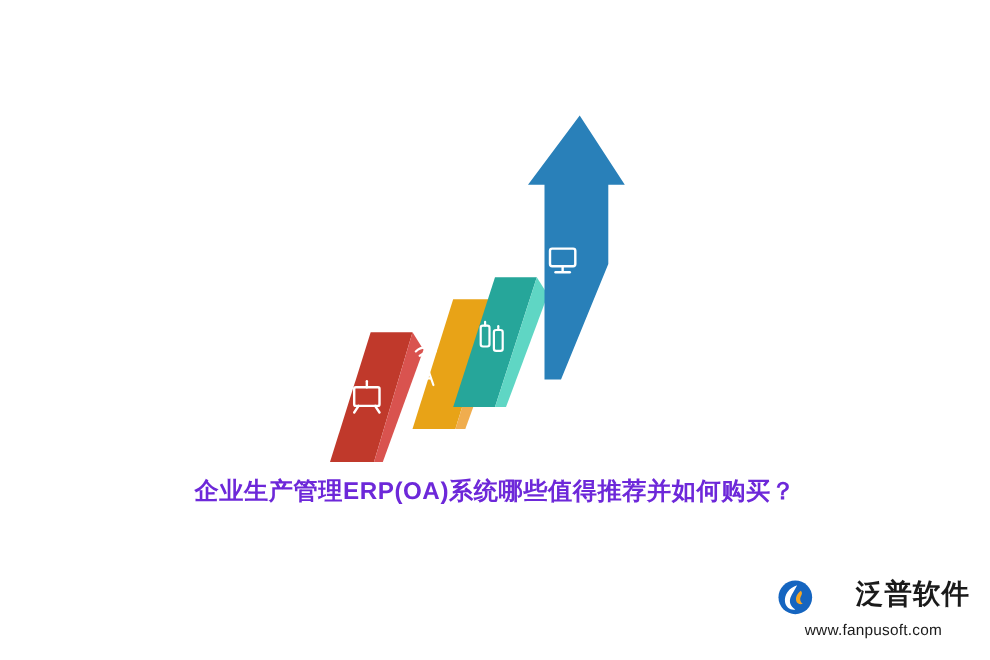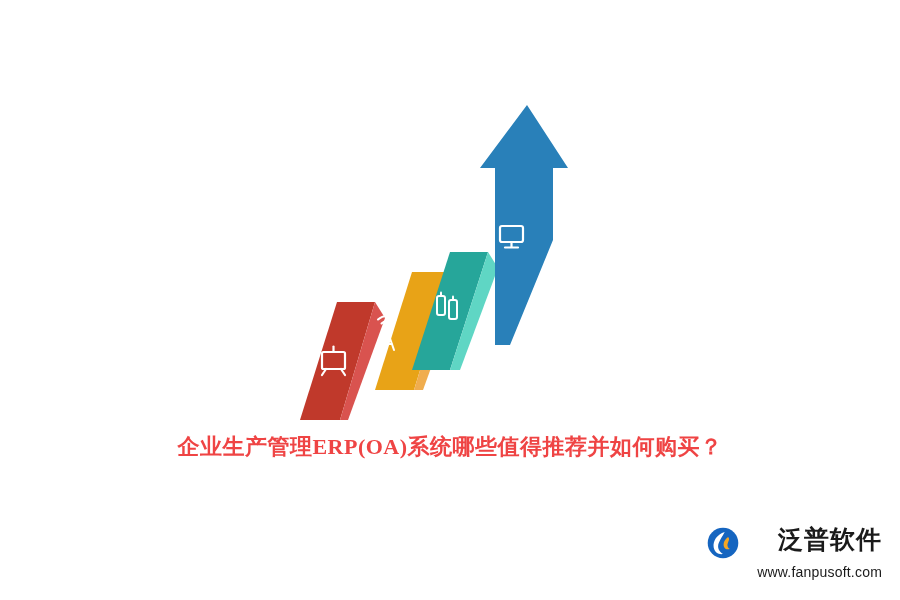--- a/index.html
+++ b/index.html
@@ -50,21 +50,21 @@
     font-weight: bold;
     color: #1a1a1a;
     letter-spacing: 1px;
     margin-top: 36px;
   }
   #logo-url {
     position: absolute;
     right: 18px;
     bottom: 20px;
     width: 176px;
-    text-align: right;
+    text-align: center;
     font-family: "Liberation Sans", sans-serif;
     font-size: 14px;
     color: #1a1a1a;
     letter-spacing: 0.2px;
   }
   #logo-mark {
     position: absolute;
     right: 160px;
     bottom: 40px;
     width: 34px;
@@ -115,21 +115,21 @@
     <g>
       <polygon points="466,345 495,345 495,168 480,168 527,105 568,168 553,168 553,240 510,345 466,345" fill="#2980b9"></polygon>
       <g fill="none" stroke="#ffffff" stroke-width="2.2" stroke-linecap="round" stroke-linejoin="round">
         <rect x="500" y="226" width="23" height="16" rx="2"></rect>
         <line x1="511.5" y1="242" x2="511.5" y2="247"></line>
         <line x1="505" y1="247.5" x2="518" y2="247.5"></line>
       </g>
     </g>
   </svg>
 
-  <div id="caption" style="color: #ef4444; font-family: Liberation Serif, serif;">企业生产管理ERP(OA)系统哪些值得推荐并如何购买？</div>
+  <div id="caption" style="color: #6d28d9;">企业生产管理ERP(OA)系统哪些值得推荐并如何购买？</div>
 
   <svg id="logo-mark" viewBox="0 0 40 40" xmlns="http://www.w3.org/2000/svg">
     <circle cx="20" cy="20" r="18" fill="#1565c0"></circle>
     <path d="M22 7 C13 10 8 17 9 25 C10 31 15 34 20 33 C15 30 13 25 15 20 C16.5 16 19.5 12 22 7 Z" fill="#ffffff"></path>
     <path d="M26 13 C22 16 20 20 21 24 C22 27 25 28 28 27 C25 25 24.5 22 26 19 C27 17 28 15 26 13 Z" fill="#f5a623"></path>
   </svg>
   <div id="logo-text">泛普软件</div>
   <div id="logo-url">www.fanpusoft.com</div>
 
 </div>

